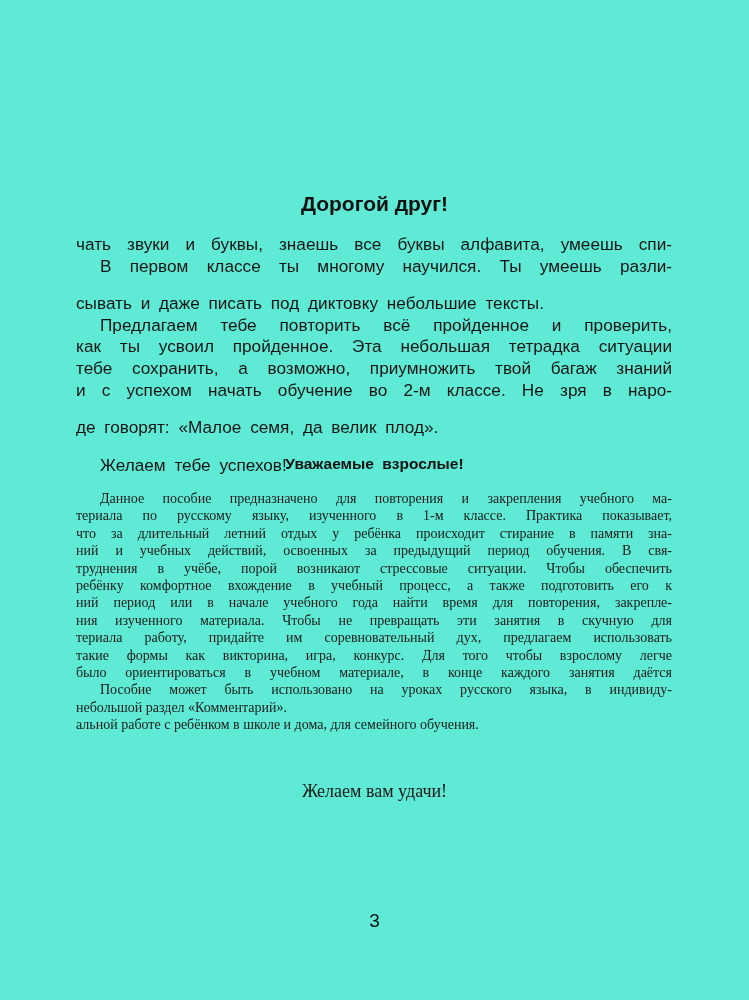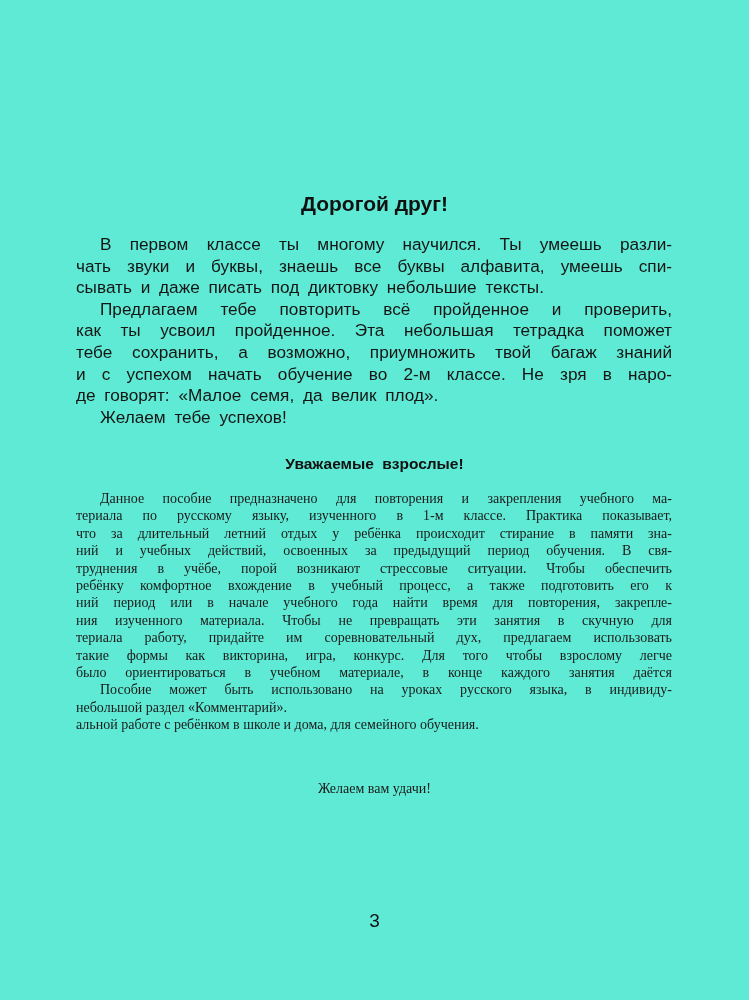--- a/index.html
+++ b/index.html
@@ -12,21 +12,21 @@
       font-family: "Liberation Sans", sans-serif;
       font-weight: bold; font-size: 21px; color: #111;
     }
     .kid-block {
       position: absolute; left: 76px; width: 596px; top: 234px;
       font-family: "Liberation Sans", sans-serif;
       font-size: 17.2px; line-height: 21.6px; color: #151515;
       word-spacing: 4px;
     }
     .kid-line { white-space: nowrap; display: block; text-align: justify; text-align-last: justify; height: 21.6px; }
-    .kid-line.last { text-align-last: left; }
+    .kid-line.last { text-align-last: left; margin-top: 16px; }
     .kid-line.indent { padding-left: 24px; }
 
     .title-adults {
       position: absolute; left: 0; width: 749px; top: 455px;
       text-align: center;
       font-family: "Liberation Sans", sans-serif;
       font-weight: bold; font-size: 15.5px; color: #111;
       word-spacing: 4px;
     }
     .adult-block {
@@ -34,42 +34,42 @@
       font-family: "Liberation Serif", serif;
       font-size: 14px; line-height: 17.4px; color: #1a1a1a;
     }
     .adult-line { white-space: nowrap; display: block; text-align: justify; text-align-last: justify; height: 17.4px; }
     .adult-line.last { text-align-last: left; }
     .adult-line.indent { padding-left: 24px; }
     .adult-closing {
       position: absolute; left: 0; width: 749px; top: 781px;
       text-align: center;
       font-family: "Liberation Serif", serif;
-      font-size: 14px; color: #1a1a1a;
+      font-size: 18px; color: #1a1a1a;
     }
     .page-number {
       position: absolute; left: 0; width: 749px; top: 910px;
       text-align: center;
       font-family: "Liberation Sans", sans-serif;
       font-size: 19px; color: #111;
     }
   </style>
 </head>
 <body>
 
 <div class="page">
 
   <div class="title-main">Дорогой друг!</div>
 
   <div class="kid-block">
+    <span class="kid-line">чать звуки и буквы, знаешь все буквы алфавита, умеешь спи-</span>
     <span class="kid-line indent">В первом классе ты многому научился. Ты умеешь разли-</span>
-    <span class="kid-line">чать звуки и буквы, знаешь все буквы алфавита, умеешь спи-</span>
     <span class="kid-line last">сывать и даже писать под диктовку небольшие тексты.</span>
     <span class="kid-line indent">Предлагаем тебе повторить всё пройденное и проверить,</span>
-    <span class="kid-line">как ты усвоил пройденное. Эта небольшая тетрадка поможет</span>
+    <span class="kid-line">как ты усвоил пройденное. Эта небольшая тетрадка ситуации</span>
     <span class="kid-line">тебе сохранить, а возможно, приумножить твой багаж знаний</span>
     <span class="kid-line">и с успехом начать обучение во 2-м классе. Не зря в наро-</span>
     <span class="kid-line last">де говорят: «Малое семя, да велик плод».</span>
     <span class="kid-line indent last">Желаем тебе успехов!</span>
   </div>
 
   <div class="title-adults">Уважаемые  взрослые!</div>
 
   <div class="adult-block">
     <span class="adult-line indent">Данное пособие предназначено для повторения и закрепления учебного ма-</span>

